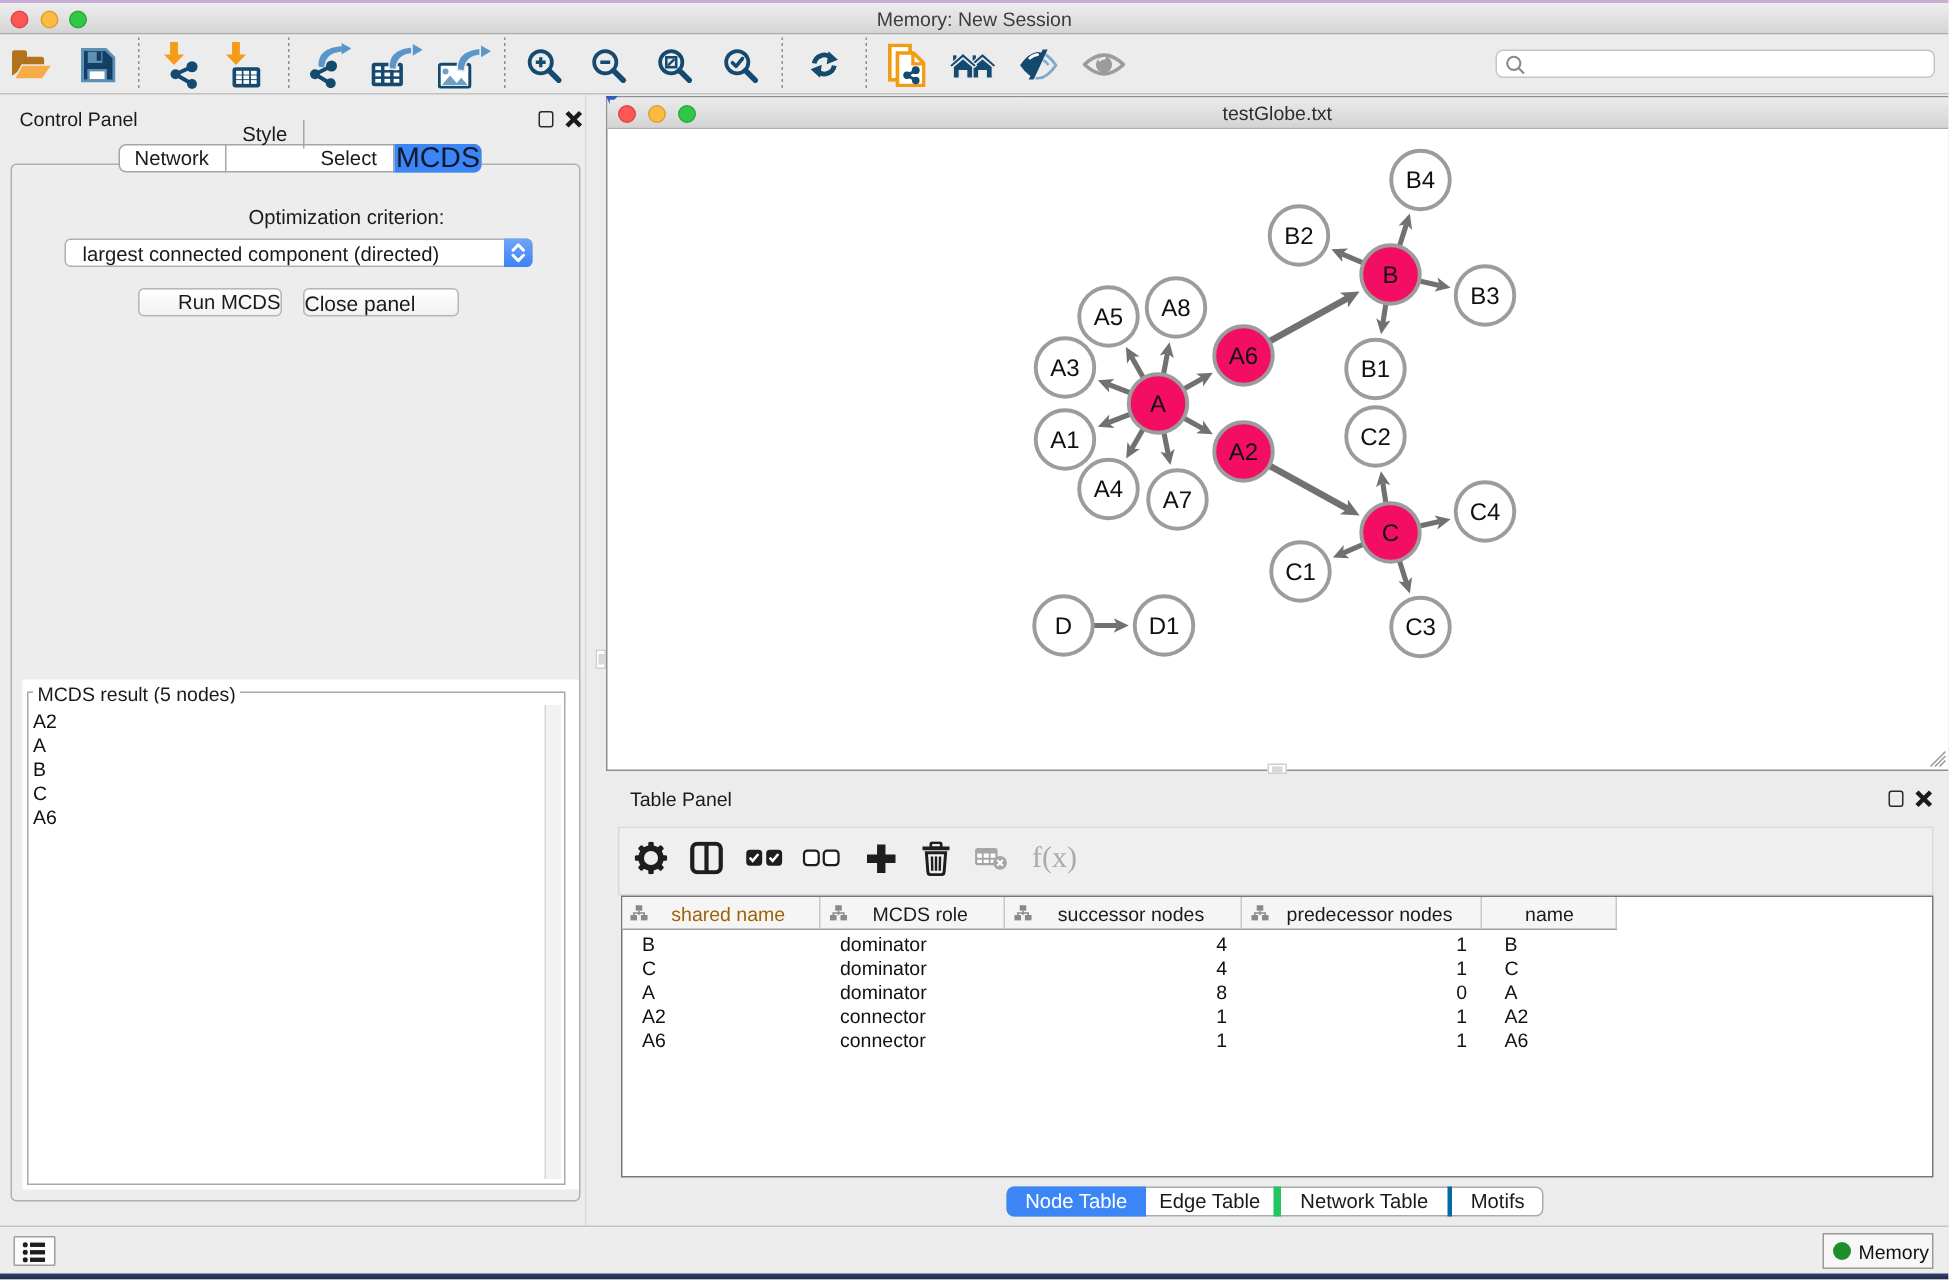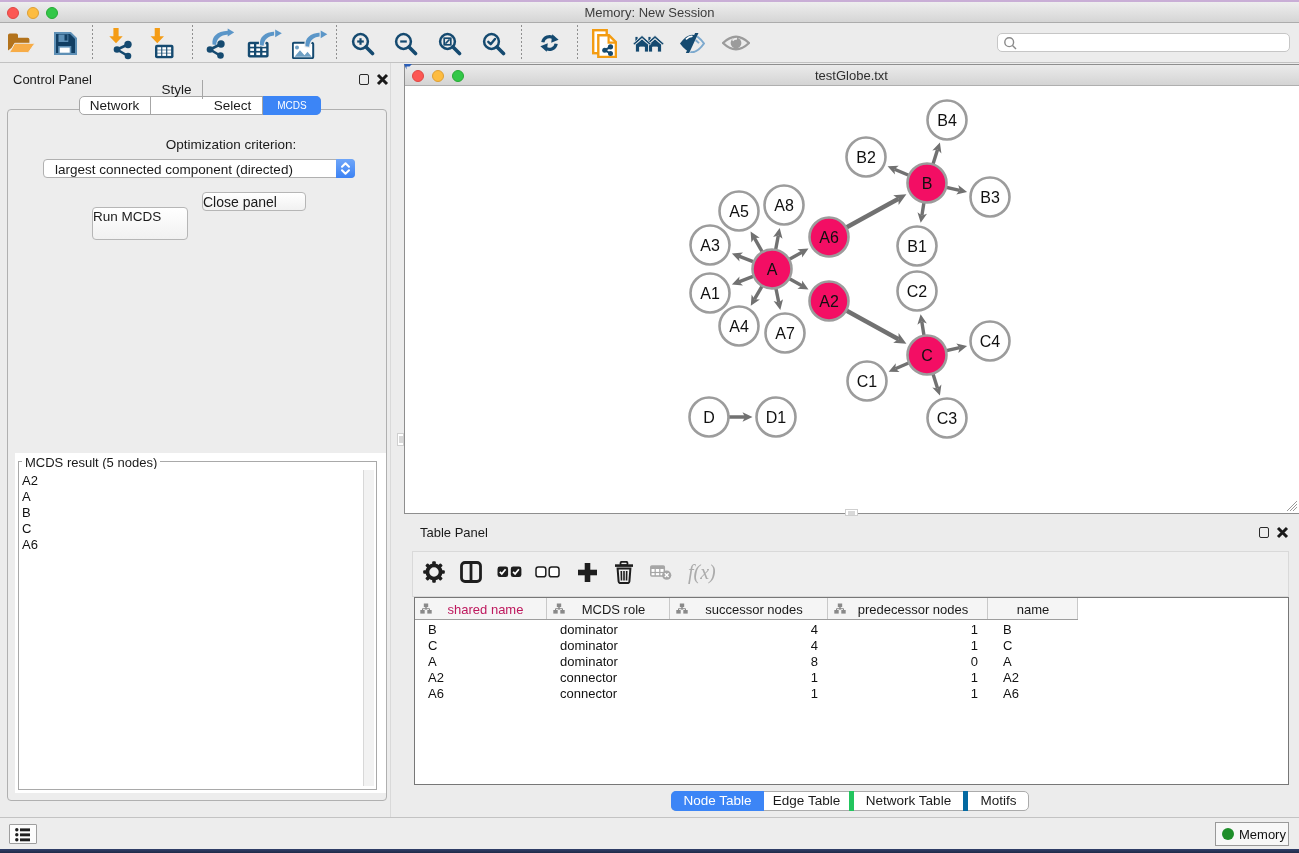--- a/index.html
+++ b/index.html
@@ -161,30 +161,30 @@
 <div class="tx" style="left:13px;top:72px;font-size:13px;color:#1A1A1A">Control Panel</div>
 <div style="position:absolute;left:359px;top:74px;width:10px;height:11px;border:1.6px solid #2A2A2A;border-radius:2px;box-sizing:border-box;background:transparent"></div>
 <svg style="position:absolute;left:376px;top:73px" width="13" height="13" viewBox="0 0 13 13">
     <path d="M2 2 L11 11 M11 2 L2 11" stroke="#1A1A1A" stroke-width="3"></path>
   </svg>
 <div class="a" style="left:7px;top:109px;width:380px;height:692px;border:1px solid #B0B0B0;border-radius:4px;box-sizing:border-box;background:#EDEDED"></div>
 <div class="a" style="left:79px;top:96px;width:242px;height:19px;background:#fff;border:1px solid #A6A6A6;border-radius:5px;box-sizing:border-box"></div>
 <div class="a" style="left:79px;top:96px;width:72px;height:19px;background:transparent;border-right:1px solid #A6A6A6;box-sizing:border-box;text-align:center;font-size:13.5px;line-height:19px;color:#1A1A1A">Network</div>
 <div class="a" style="left:151px;top:80px;width:52px;height:19px;background:transparent;border-right:1px solid #A6A6A6;box-sizing:border-box;text-align:center;font-size:13.5px;line-height:19px;color:#1A1A1A">Style</div>
 <div class="a" style="left:203px;top:96px;width:60px;height:19px;background:transparent;border-right:1px solid #A6A6A6;box-sizing:border-box;text-align:center;font-size:13.5px;line-height:19px;color:#1A1A1A">Select</div>
-<div class="a" style="left:263px;top:96px;width:58px;height:19px;background:#3C85F6;border-radius:0 5px 5px 0;box-sizing:border-box;text-align:center;font-size:10px;line-height:19px;color:#ffffff">MCDS</div>
+<div class="a" style="left:263px;top:96px;width:58px;height:19px;background:#3C85F6;border-radius:0 5px 5px 0;box-sizing:border-box;text-align:center;font-size:19px;line-height:19px;color:#0f172a">MCDS</div>
 <div class="tx" style="left:7px;top:137px;width:448px;text-align:center;font-size:13.5px;color:#1A1A1A">Optimization criterion:</div>
 <div class="a" style="left:43px;top:159px;width:312px;height:19px;background:#fff;border:1px solid #B0B0B0;border-radius:4px;box-sizing:border-box"></div>
 <div class="tx" style="left:55px;top:162px;font-size:13.5px;color:#1A1A1A">largest connected component (directed)</div>
 <div class="a" style="left:336px;top:159px;width:19px;height:19px;background:linear-gradient(#6FA6F9,#3C82F4);border-radius:0 4px 4px 0;"></div>
 <svg class="a" style="left:336px;top:159px" width="19" height="19" viewBox="0 0 19 19">
     <path d="M6 7.8 L9.5 4.2 L13 7.8" stroke="#fff" stroke-width="2" fill="none" stroke-linecap="round" stroke-linejoin="round"></path>
     <path d="M6 11.2 L9.5 14.8 L13 11.2" stroke="#fff" stroke-width="2" fill="none" stroke-linecap="round" stroke-linejoin="round"></path>
   </svg>
-<div class="a" style="left:92px;top:207px;width:96px;height:33px;background:linear-gradient(#FFFFFF,#F1F1F1);border:1px solid #B6B6B6;border-radius:4px;box-sizing:border-box;text-align:left;font-size:13.5px;line-height:18px;color:#1A1A1A">Run MCDS</div>
+<div class="a" style="left:92px;top:192px;width:96px;height:19px;background:linear-gradient(#FFFFFF,#F1F1F1);border:1px solid #B6B6B6;border-radius:4px;box-sizing:border-box;text-align:right;font-size:13.5px;line-height:18px;color:#1A1A1A">Run MCDS</div>
 <div class="a" style="left:202px;top:192px;width:104px;height:19px;background:linear-gradient(#FFFFFF,#F1F1F1);border:1px solid #B6B6B6;border-radius:4px;box-sizing:border-box;text-align:left;font-size:14px;line-height:18px;color:#1A1A1A">Close panel</div>
 <div class="a" style="left:15px;top:453px;width:371px;height:340px;background:#fff"></div>
 <div class="a" style="left:18px;top:461px;width:359px;height:329px;border:1px solid #A9A9A9;box-sizing:border-box"></div>
 <div class="tx" style="left:22px;top:455px;font-size:13px;color:#1A1A1A;background:#fff;padding:0 3px">MCDS result (5 nodes)</div>
 <div class="a" style="left:21px;top:469px;width:354px;height:318px;background:#fff"></div>
 <div class="a" style="left:363px;top:470px;width:11px;height:316px;background:#F2F2F2;border-left:1px solid #D8D8D8;box-sizing:border-box"></div>
 <div class="tx" style="left:22px;top:473px;font-size:13px;color:#111">A2</div>
 <div class="tx" style="left:22px;top:489px;font-size:13px;color:#111">A</div>
 <div class="tx" style="left:22px;top:505px;font-size:13px;color:#111">B</div>
 <div class="tx" style="left:22px;top:521px;font-size:13px;color:#111">C</div>
@@ -333,25 +333,25 @@
   </svg>
 <svg style="position:absolute;left:650.0px;top:563.0px" width="22" height="18" viewBox="0 0 22 18">
     <rect x="0.8" y="3" width="13.5" height="10" rx="1" fill="#fff" stroke="#A6A6A6" stroke-width="1.5"></rect>
     <rect x="0.8" y="3" width="13.5" height="3" fill="#A6A6A6"></rect>
     <line x1="5.2" y1="3" x2="5.2" y2="13" stroke="#A6A6A6" stroke-width="1.2"></line>
     <line x1="9.8" y1="3" x2="9.8" y2="13" stroke="#A6A6A6" stroke-width="1.2"></line>
     <line x1="0.8" y1="9.5" x2="14.3" y2="9.5" stroke="#A6A6A6" stroke-width="1.2"></line>
     <circle cx="16.7" cy="12.2" r="4.6" fill="#A6A6A6"></circle>
     <path d="M14.8 10.3 l3.8 3.8 M18.6 10.3 l-3.8 3.8" stroke="#fff" stroke-width="1.4"></path>
   </svg>
-<div class="tx" style="left:688px;top:561px;font-family:'Liberation Serif',serif;font-style:italic;font-size:20px;color:#ABABAB">f(x)</div>
+<div class="tx" style="left:688px;top:561px;font-family:'Liberation Serif',serif;font-size:20px;color:#ABABAB">f(x)</div>
 <div class="a" style="left:414px;top:597px;width:875px;height:188px;background:#fff;border:1px solid #777;box-sizing:border-box"></div>
 <div class="a" style="left:415px;top:598px;width:663px;height:22px;background:#F5F5F5;border-bottom:1px solid #9E9E9E;box-sizing:border-box"></div>
 <div class="a" style="left:546px;top:598px;width:1px;height:21px;background:#C9C9C9"></div>
-<div class="tx" style="left:414px;width:133px;top:602px;text-align:center;font-size:13px;color:#be185d;text-indent:10px">shared name</div>
+<div class="tx" style="left:414px;width:133px;top:602px;text-align:center;font-size:13px;color:#a16207;text-indent:10px">shared name</div>
 <svg style="position:absolute;left:420px;top:603px" width="12" height="11" viewBox="0 0 12 11">
     <rect x="3.8" y="0.5" width="4.4" height="3.6" fill="#8A8A8A"></rect>
     <rect x="0.3" y="7" width="4.4" height="3.6" fill="#8A8A8A"></rect>
     <rect x="7.3" y="7" width="4.4" height="3.6" fill="#8A8A8A"></rect>
     <path d="M6 4 v1.7 M2.5 7 v-1.3 h7 V7 M6 4 v3" stroke="#8A8A8A" stroke-width="1" fill="none"></path>
   </svg>
 <div class="a" style="left:669px;top:598px;width:1px;height:21px;background:#C9C9C9"></div>
 <div class="tx" style="left:547px;width:123px;top:602px;text-align:center;font-size:13px;color:#1A1A1A;text-indent:10px">MCDS role</div>
 <svg style="position:absolute;left:553px;top:603px" width="12" height="11" viewBox="0 0 12 11">
     <rect x="3.8" y="0.5" width="4.4" height="3.6" fill="#8A8A8A"></rect>
@@ -398,21 +398,21 @@
 <div class="tx" style="left:828px;width:150px;top:670px;text-align:right;font-size:13px;color:#111">1</div>
 <div class="tx" style="left:1003px;top:670px;font-size:13px;color:#111">A2</div>
 <div class="tx" style="left:428px;top:686px;font-size:13px;color:#111">A6</div>
 <div class="tx" style="left:560px;top:686px;font-size:13px;color:#111">connector</div>
 <div class="tx" style="left:670px;width:148px;top:686px;text-align:right;font-size:13px;color:#111">1</div>
 <div class="tx" style="left:828px;width:150px;top:686px;text-align:right;font-size:13px;color:#111">1</div>
 <div class="tx" style="left:1003px;top:686px;font-size:13px;color:#111">A6</div>
 <div class="a" style="left:671px;top:791px;width:358px;height:20px;background:#fff;border:1px solid #ABABAB;border-radius:5px;box-sizing:border-box"></div>
 <div class="a" style="left:671px;top:791px;width:93px;height:20px;background:#3C85F6;border-radius:5px 0 0 5px;box-sizing:border-box;text-align:center;font-size:13.5px;line-height:20px;color:#fff">Node Table</div>
 <div class="a" style="left:764px;top:791px;width:90px;height:20px;background:transparent;border-right:5px solid #22c55e;box-sizing:border-box;text-align:center;font-size:13.5px;line-height:20px;color:#1A1A1A">Edge Table</div>
-<div class="a" style="left:854px;top:791px;width:114px;height:20px;background:transparent;border-right:5px solid #0369a1;box-sizing:border-box;text-align:center;font-size:13.5px;line-height:20px;color:#1A1A1A">Network Table</div>
+<div class="a" style="left:854px;top:791px;width:114px;height:20px;background:transparent;border-right:3px solid #0369a1;box-sizing:border-box;text-align:center;font-size:13.5px;line-height:20px;color:#1A1A1A">Network Table</div>
 <div class="a" style="left:968px;top:791px;width:61px;height:20px;background:transparent;box-sizing:border-box;text-align:center;font-size:13.5px;line-height:20px;color:#1A1A1A">Motifs</div>
 <div class="a" style="left:0;top:817px;width:1299px;height:32px;background:#EDEDED;border-top:1px solid #C3C3C3;box-sizing:border-box"></div>
 <div class="a" style="left:9px;top:824px;width:28px;height:20px;background:#FCFCFC;border:1px solid #9E9E9E;border-radius:1px;box-sizing:border-box"></div>
 <svg style="position:absolute;left:15.0px;top:825.5px" width="16" height="17" viewBox="0 0 16 17">
     <circle cx="1.8" cy="3.8" r="1.7" fill="#1E1E1E"></circle>
     <rect x="5" y="2.4" width="10" height="2.9" fill="#1E1E1E"></rect>
     <circle cx="1.8" cy="8.8" r="1.7" fill="#1E1E1E"></circle>
     <rect x="5" y="7.4" width="10" height="2.9" fill="#1E1E1E"></rect>
     <circle cx="1.8" cy="13.8" r="1.7" fill="#1E1E1E"></circle>
     <rect x="5" y="12.4" width="10" height="2.9" fill="#1E1E1E"></rect>

